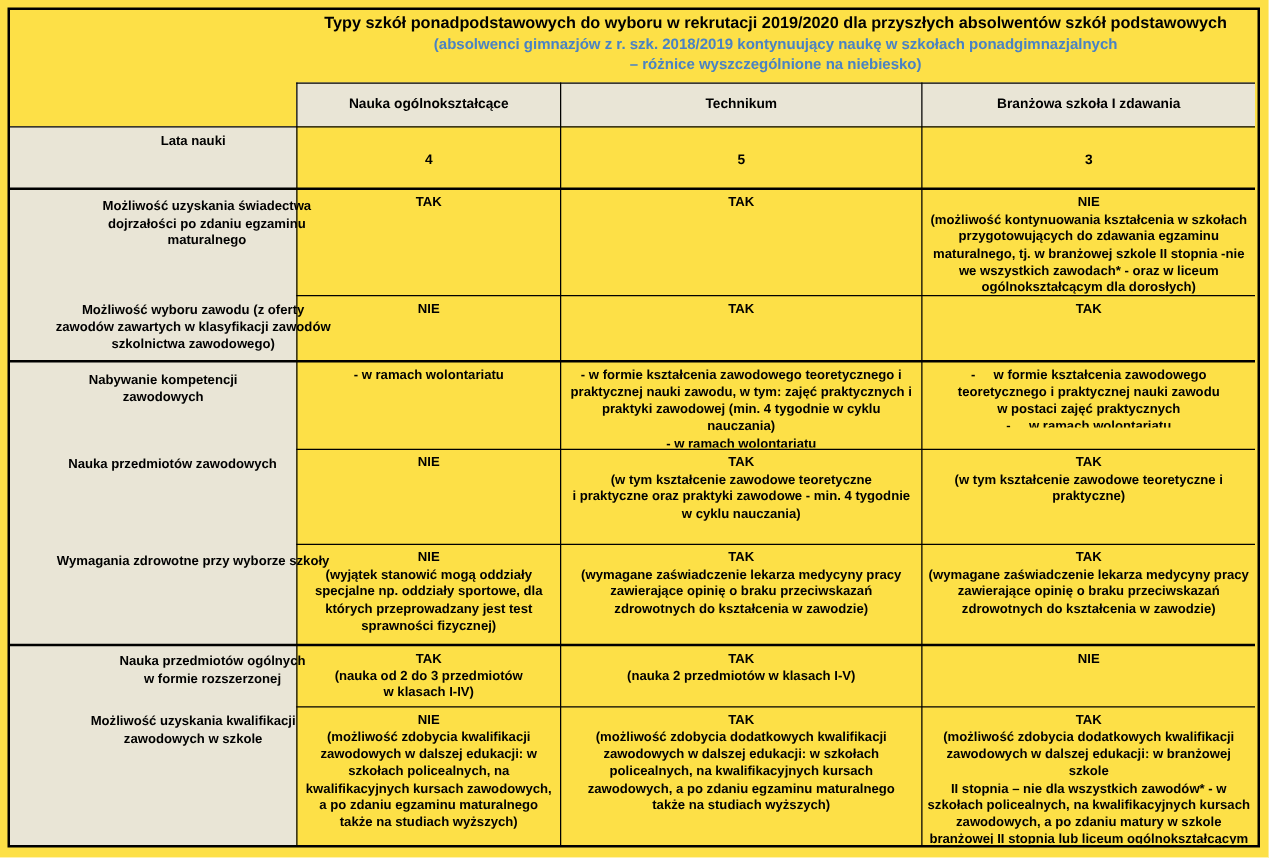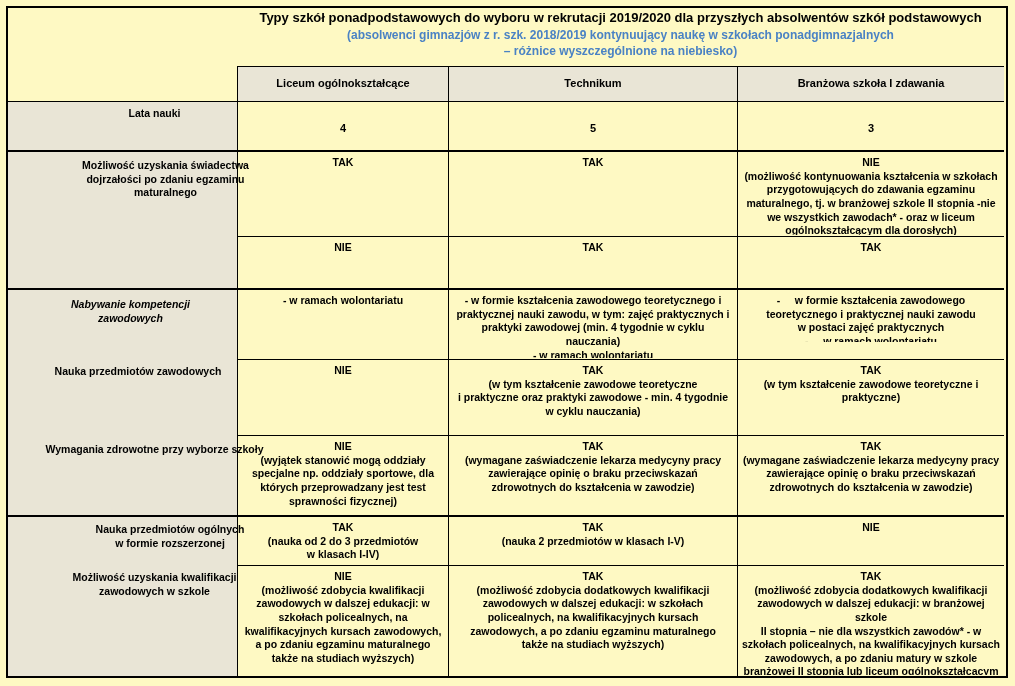--- a/index.html
+++ b/index.html
@@ -1,17 +1,17 @@
 <!DOCTYPE html>
 <html style="--accent-blue: #4a82c4; --beige: #e9e5d6;"><head>
 <meta charset="utf-8">
 <style>
   html,body{margin:0;padding:0;background:#ffffff;}
   body{font-family:"Liberation Sans", sans-serif;}
-  .page{position:relative;width:1015px;height:686px;background:#fef9c3;overflow:hidden;}
+  .page{position:relative;width:1015px;height:686px;background:#fde047;overflow:hidden;}
   .frame{position:absolute;left:6px;top:6px;width:1002px;height:672px;border:2px solid #000;box-sizing:border-box;}
   .rect{position:absolute;}
   .beige{background:var(--beige,#e9e5d6);}
   .line{position:absolute;background:#000;}
   .cell{position:absolute;text-align:center;white-space:pre-line;font-weight:bold;
         font-size:10.5px;line-height:1.3;color:#000;box-sizing:border-box;padding:3px 4px 0 4px;overflow:hidden;}
   .label{font-size:10.5px;margin-left:32px;}
   .colhead{display:flex;align-items:center;justify-content:center;font-size:11px;font-weight:bold;padding:0 4px;}
   .titleblock{position:absolute;left:8px;top:10px;width:996px;padding-left:229px;box-sizing:border-box;text-align:center;}
   .title-main{font-size:13px;font-weight:bold;color:#000;line-height:1.3;}
@@ -41,21 +41,21 @@
   <div class="line" style="left:237px;top:435px;width:767px;height:1px;"></div>
   <div class="line" style="left:8px;top:515px;width:996px;height:2px;"></div>
   <div class="line" style="left:237px;top:565px;width:767px;height:1px;"></div>
 
   <div class="titleblock">
     <div class="title-main">Typy szkół ponadpodstawowych do wyboru w rekrutacji 2019/2020 dla przyszłych absolwentów szkół podstawowych</div>
     <div class="title-sub">(absolwenci gimnazjów z r. szk. 2018/2019 kontynuujący naukę w szkołach ponadgimnazjalnych</div>
     <div class="title-sub">– różnice wyszczególnione na niebiesko)</div>
   </div>
 
-  <div class="cell colhead" style="left:238px;top:66px;width:210px;height:35px;">Liceum ogólnokształcące</div>
+  <div class="cell colhead" style="left:238px;top:66px;width:210px;height:35px;">Nauka ogólnokształcące</div>
   <div class="cell colhead" style="left:449px;top:66px;width:288px;height:35px;">Technikum</div>
   <div class="cell colhead" style="left:738px;top:66px;width:266px;height:35px;">Branżowa szkoła I zdawania</div>
 
   <div class="cell label" style="left:8px;top:104px;width:229px;">Lata nauki</div>
   <div class="cell" style="left:238px;top:104px;width:210px;height:46px;">
     <div class="val">4</div>
     <div class="note-blue">(dla absolwentów gimnazjów 3 lata)</div>
   </div>
   <div class="cell" style="left:449px;top:104px;width:288px;height:46px;">
     <div class="val">5</div>
@@ -70,25 +70,28 @@
 maturalnego</div>
   <div class="cell" style="left:238px;top:153px;width:210px;height:82px;">TAK</div>
   <div class="cell" style="left:449px;top:153px;width:288px;height:82px;">TAK</div>
   <div class="cell" style="left:738px;top:153px;width:266px;height:82px;">NIE
 (możliwość kontynuowania kształcenia w szkołach
 przygotowujących do zdawania egzaminu
 maturalnego, tj. w branżowej szkole II stopnia -nie
 we wszystkich zawodach* - oraz w liceum
 ogólnokształcącym dla dorosłych)</div>
 
+  <div class="cell label" style="left:8px;top:239px;width:229px;">Możliwość wyboru zawodu (z oferty
+zawodów zawartych w klasyfikacji zawodów
+szkolnictwa zawodowego)</div>
   <div class="cell" style="left:238px;top:238px;width:210px;height:49px;">NIE</div>
   <div class="cell" style="left:449px;top:238px;width:288px;height:49px;">TAK</div>
   <div class="cell" style="left:738px;top:238px;width:266px;height:49px;">TAK</div>
 
-  <div class="cell label" style="left:8px;top:295px;width:181px;font-style:italic;">Nabywanie kompetencji zawodowych</div>
+  <div class="cell label" style="left:8px;top:295px;width:181px;">Nabywanie kompetencji zawodowych</div>
   <div class="cell" style="left:238px;top:291px;width:210px;height:67px;">- w ramach wolontariatu</div>
   <div class="cell" style="left:449px;top:291px;width:288px;height:67px;">- w formie kształcenia zawodowego teoretycznego i
 praktycznej nauki zawodu, w tym: zajęć praktycznych i
 praktyki zawodowej (min. 4 tygodnie w cyklu
 nauczania)
 - w ramach wolontariatu</div>
   <div class="cell" style="left:738px;top:291px;width:266px;height:51px;">-&nbsp;&nbsp;&nbsp;&nbsp;&nbsp;w formie kształcenia zawodowego
 teoretycznego i praktycznej nauki zawodu
 w postaci zajęć praktycznych
 -&nbsp;&nbsp;&nbsp;&nbsp;&nbsp;w ramach wolontariatu</div>

